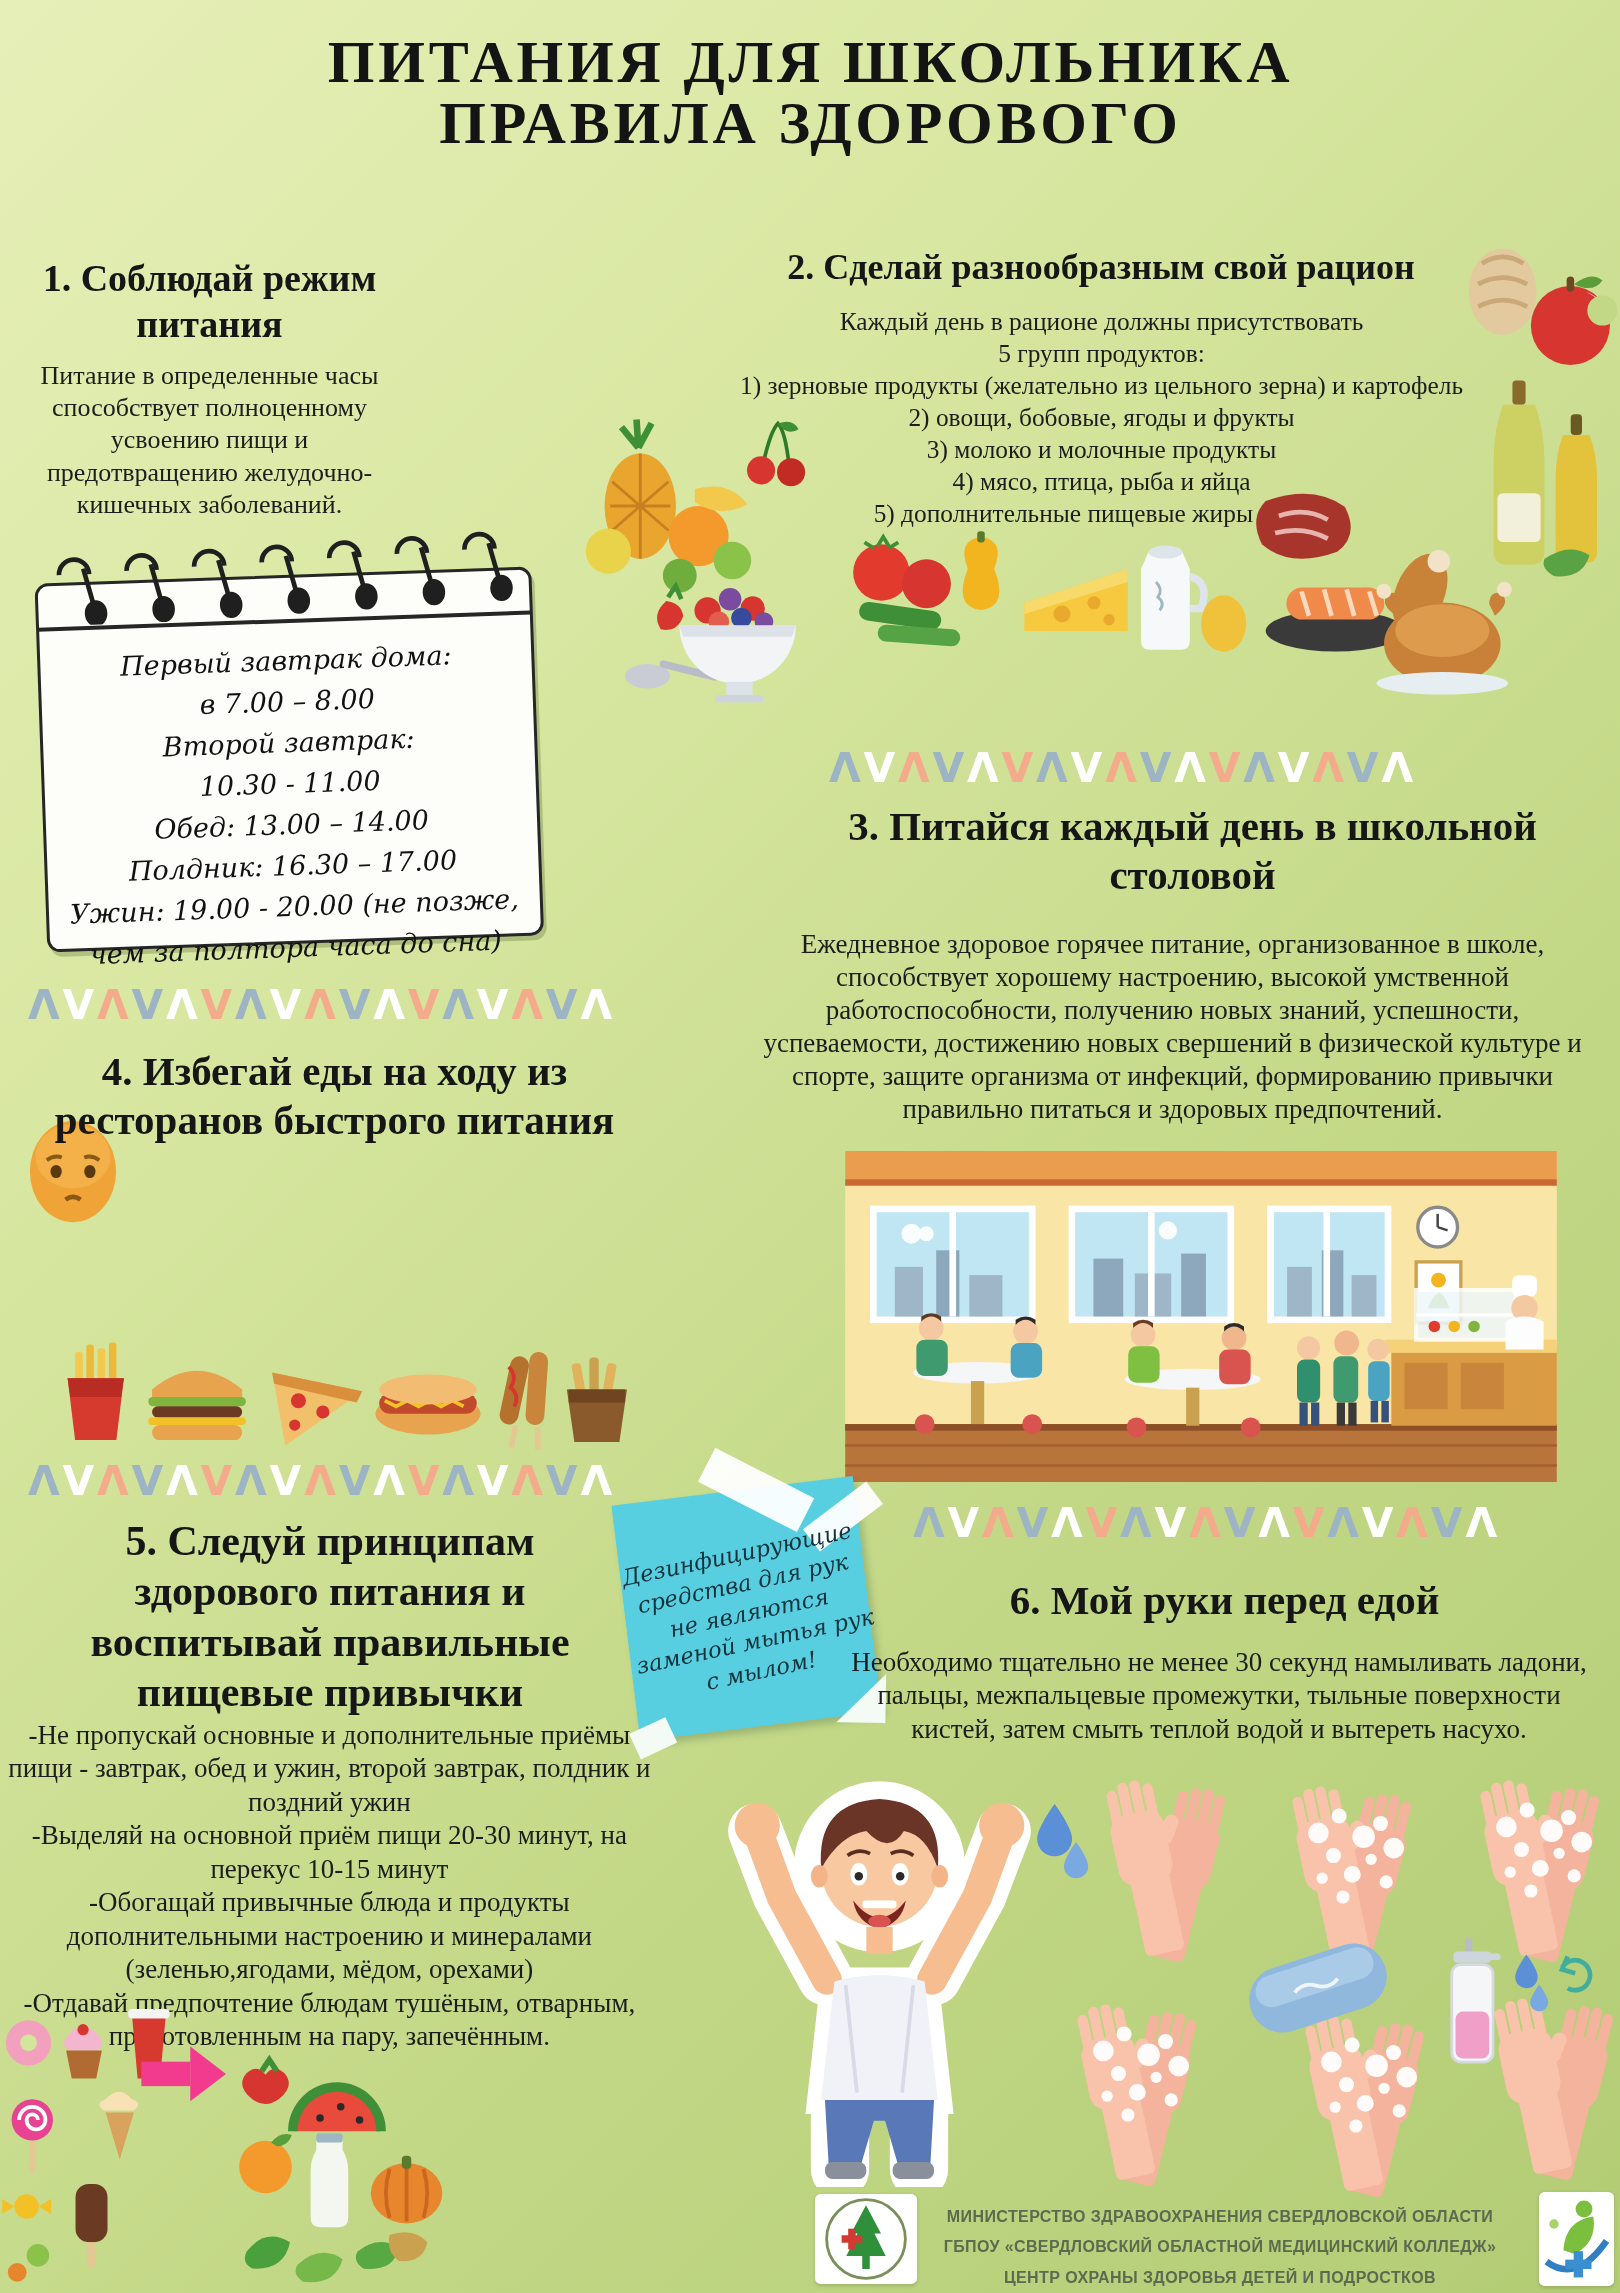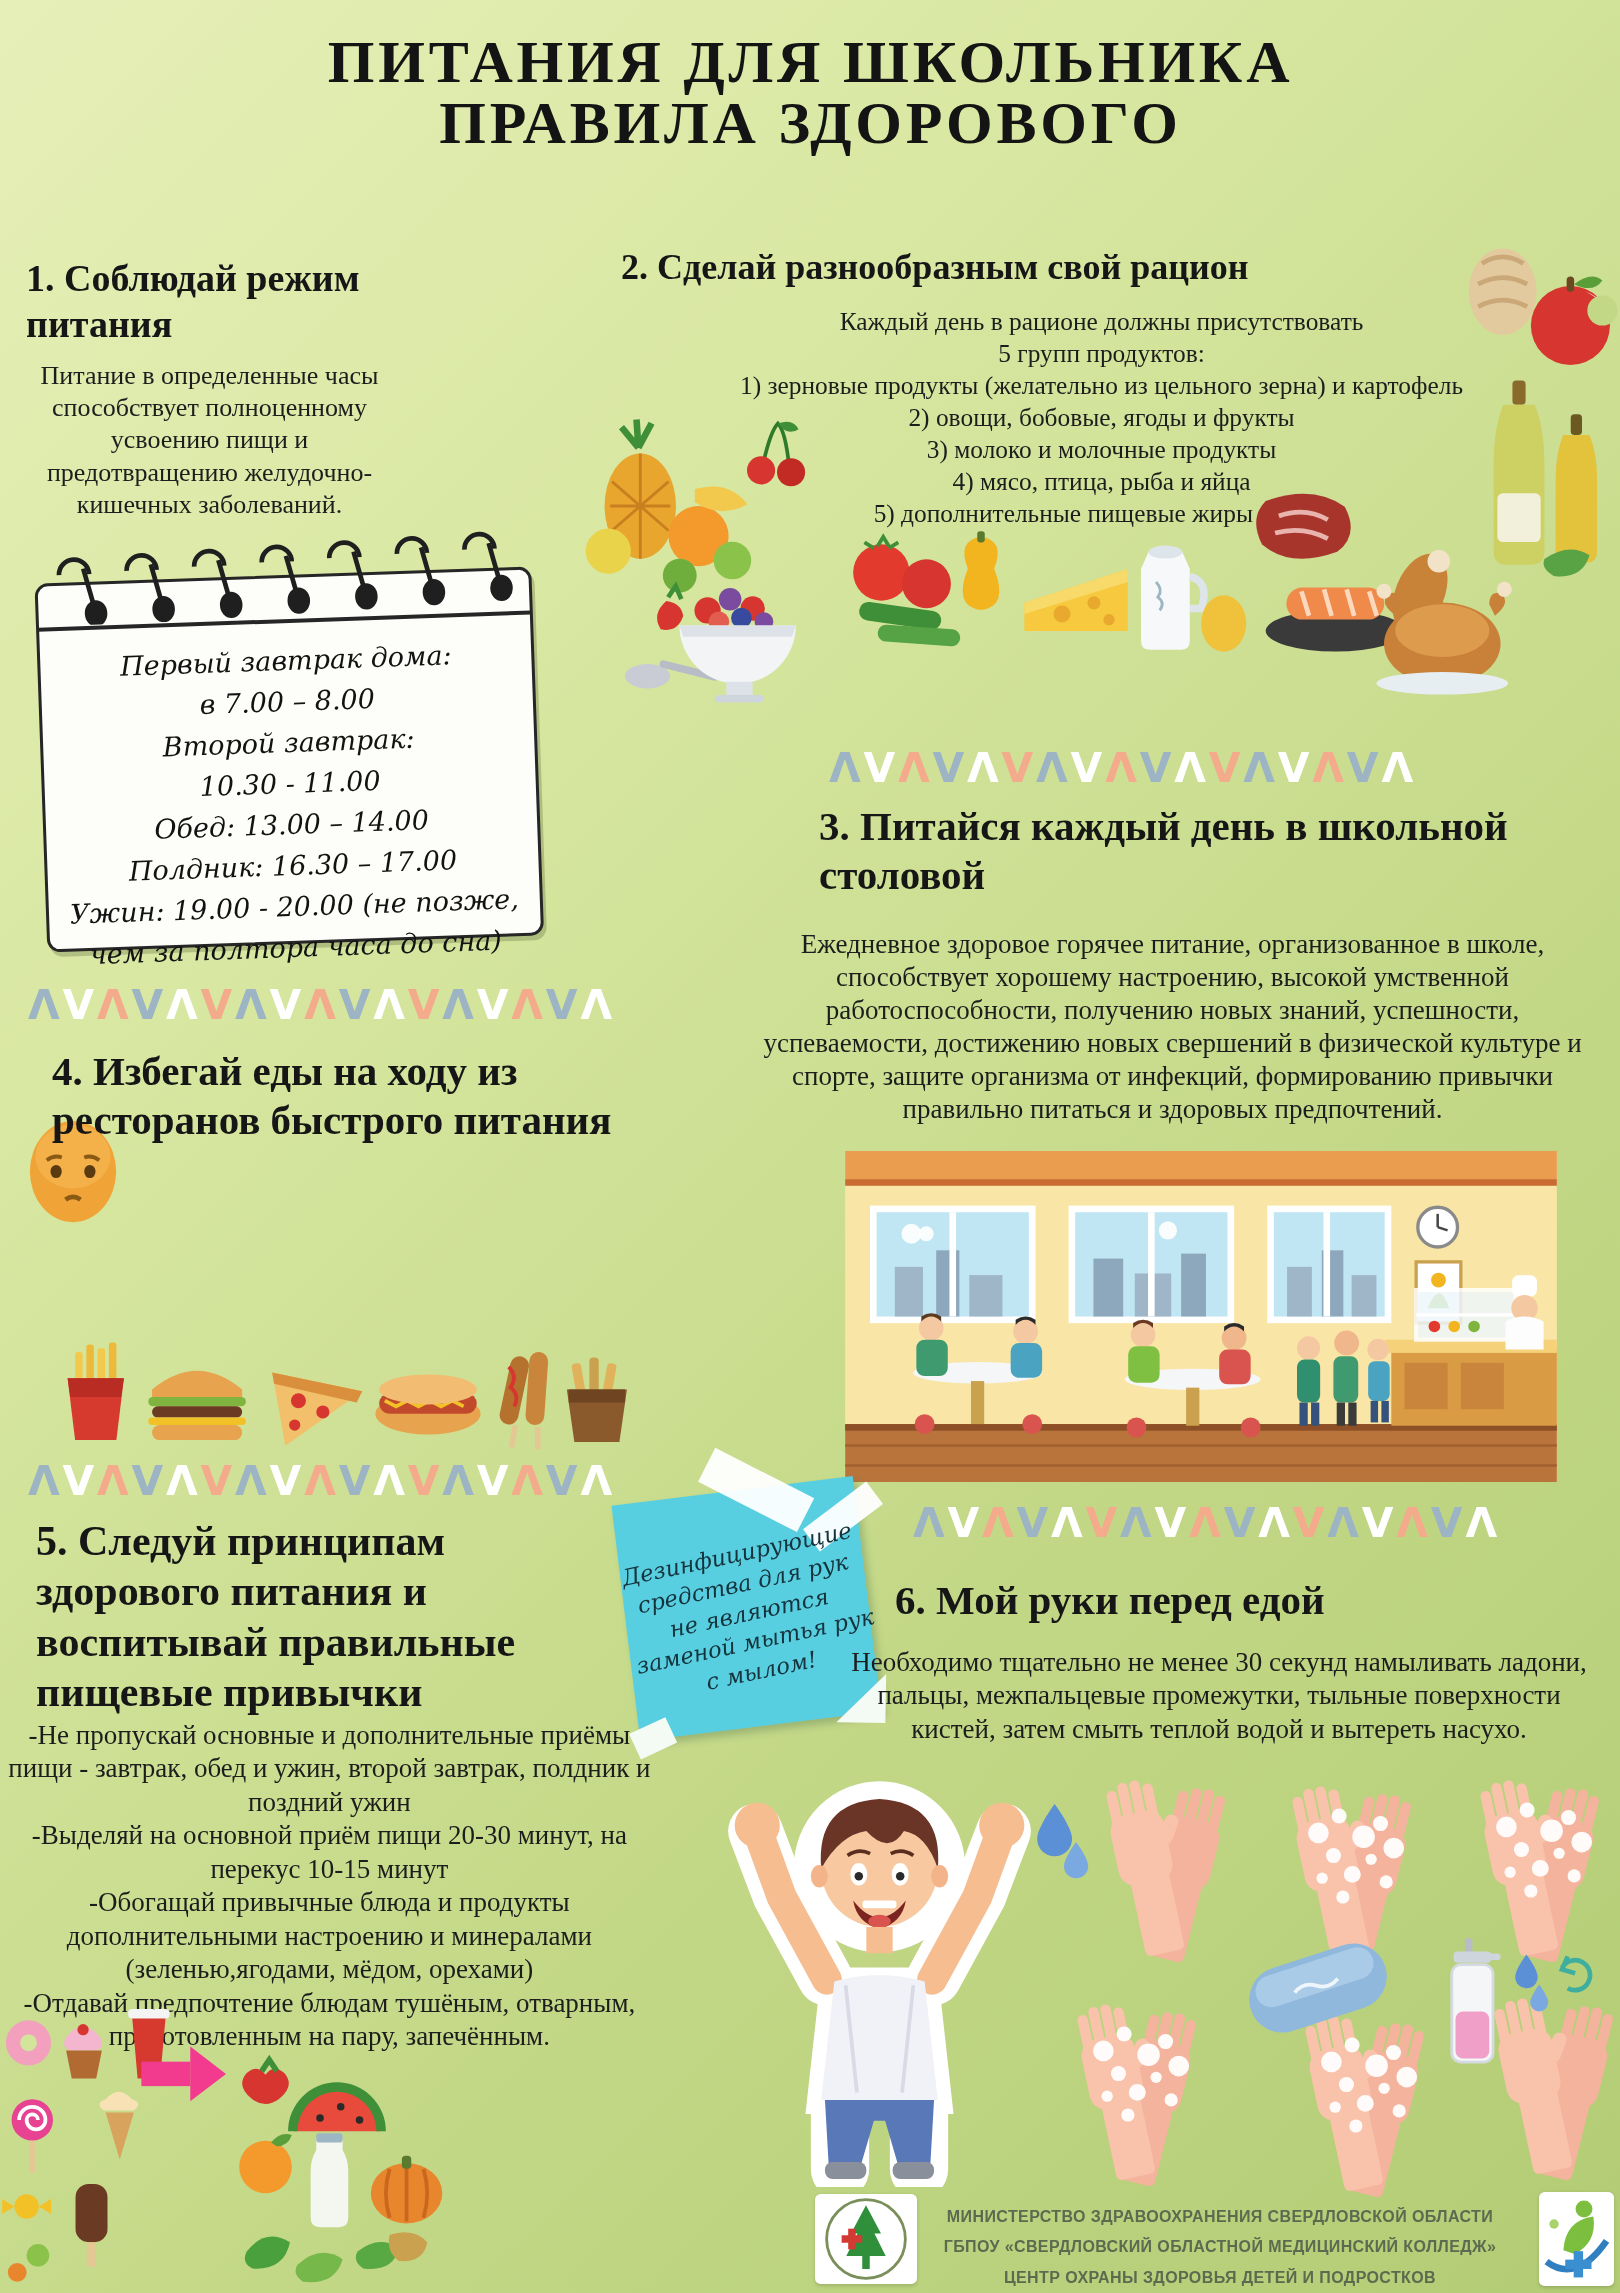--- a/index.html
+++ b/index.html
@@ -3,21 +3,21 @@
 <meta charset="utf-8">
 <style>
   *{margin:0;padding:0;box-sizing:border-box}
   html,body{background:#9aa86c}
   .poster{
     position:relative;width:1621px;height:2294px;margin:0 auto;overflow:hidden;
     background:linear-gradient(135deg,#e6efb8 0%,#d8e7a1 30%,#c3d887 65%,#b2cc74 100%);
     font-family:"Liberation Serif",serif;color:#1b1b1b;
   }
   .abs{position:absolute}
-  .heading{font-weight:bold;line-height:1.2;color:#161616}
+  .heading{font-weight:bold;text-align:center;line-height:1.2;color:#161616}
   .body-text{text-align:center;line-height:1.24;color:#1d1d1d}
   .poster-title{width:100%;text-align:center;font-weight:bold;font-size:60px;line-height:1.02;letter-spacing:3.8px;color:#141414}
   
   .zigzag{display:flex;gap:2.8px;justify-content:center}
   .zigzag span{font-family:"DejaVu Sans",sans-serif;font-weight:bold;font-size:41px;line-height:1}
   
   .notepad{left:40px;top:524px;width:497px;height:426px;transform:rotate(-2deg)}
   .paper{position:absolute;left:0;top:51px;width:100%;height:369px;background:#fdfdf9;border:3.8px solid #262626;border-radius:13px;box-shadow:2.8px 4.7px 0 rgba(60,70,30,.25)}
   .paper-rule{position:absolute;left:-0.9px;top:41px;width:calc(100% + 1.9px);height:3.8px;background:#262626}
   .hand-text{margin-top:62px;font-style:italic;font-size:27px;line-height:1.52;text-align:center;font-family:"DejaVu Serif",serif;color:#121212}
@@ -364,21 +364,21 @@
       <span style="color: rgb(156, 180, 196);">V</span>
       <span style="color: rgb(255, 255, 255);">Λ</span>
       <span style="color: rgb(244, 171, 140);">V</span>
       <span style="color: rgb(156, 180, 196);">Λ</span>
       <span style="color: rgb(255, 255, 255);">V</span>
       <span style="color: rgb(244, 171, 140);">Λ</span>
       <span style="color: rgb(156, 180, 196);">V</span>
       <span style="color: rgb(255, 255, 255);">Λ</span>
     </div>
 
-  <div class="abs heading" style="left:819px;top:802px;width:697px;font-size:41px">3. Питайся каждый день в школьной столовой</div>
+  <div class="abs heading" style="left:844px;top:802px;width:697px;font-size:41px">3. Питайся каждый день в школьной столовой</div>
   <div class="abs body-text" style="left:744px;top:928px;width:857px;font-size:27px;line-height:1.22">Ежедневное здоровое горячее питание, организованное в школе, способствует хорошему настроению, высокой умственной работоспособности, получению новых знаний, успешности, успеваемости, достижению новых свершений в физической культуре и спорте, защите организма от инфекций, формированию привычки правильно питаться и здоровых предпочтений.</div>
 
   <svg class="abs" style="left:796px;top:1151px" width="810" height="331" viewBox="0 0 860 400">
     <rect width="860" height="400" fill="#f9e6a6"></rect>
     <rect width="860" height="34" fill="#eb9d4f"></rect>
     <rect y="34" width="860" height="8" fill="#c96a33"></rect>
     <rect y="330" width="860" height="70" fill="#b9743c"></rect>
     <rect y="330" width="860" height="8" fill="#8d4f26"></rect>
     <line x1="0" y1="356" x2="860" y2="356" stroke="#a2602e" stroke-width="3"></line>
     <line x1="0" y1="380" x2="860" y2="380" stroke="#a2602e" stroke-width="3"></line>

